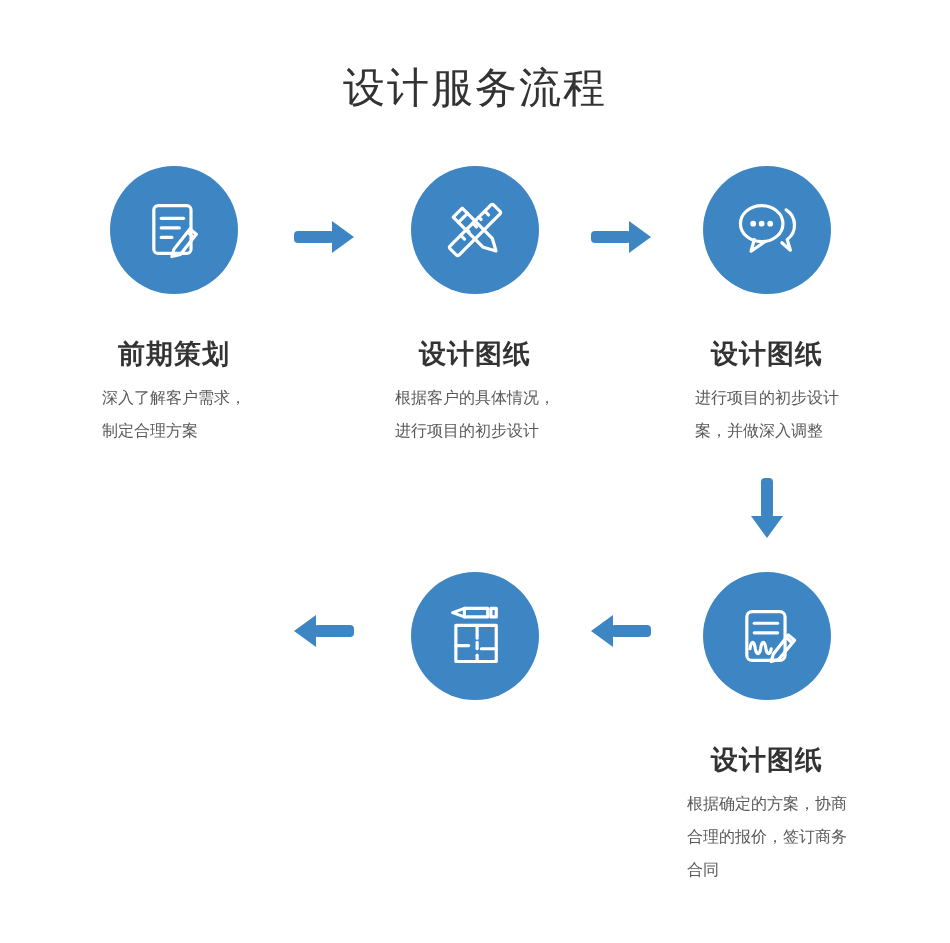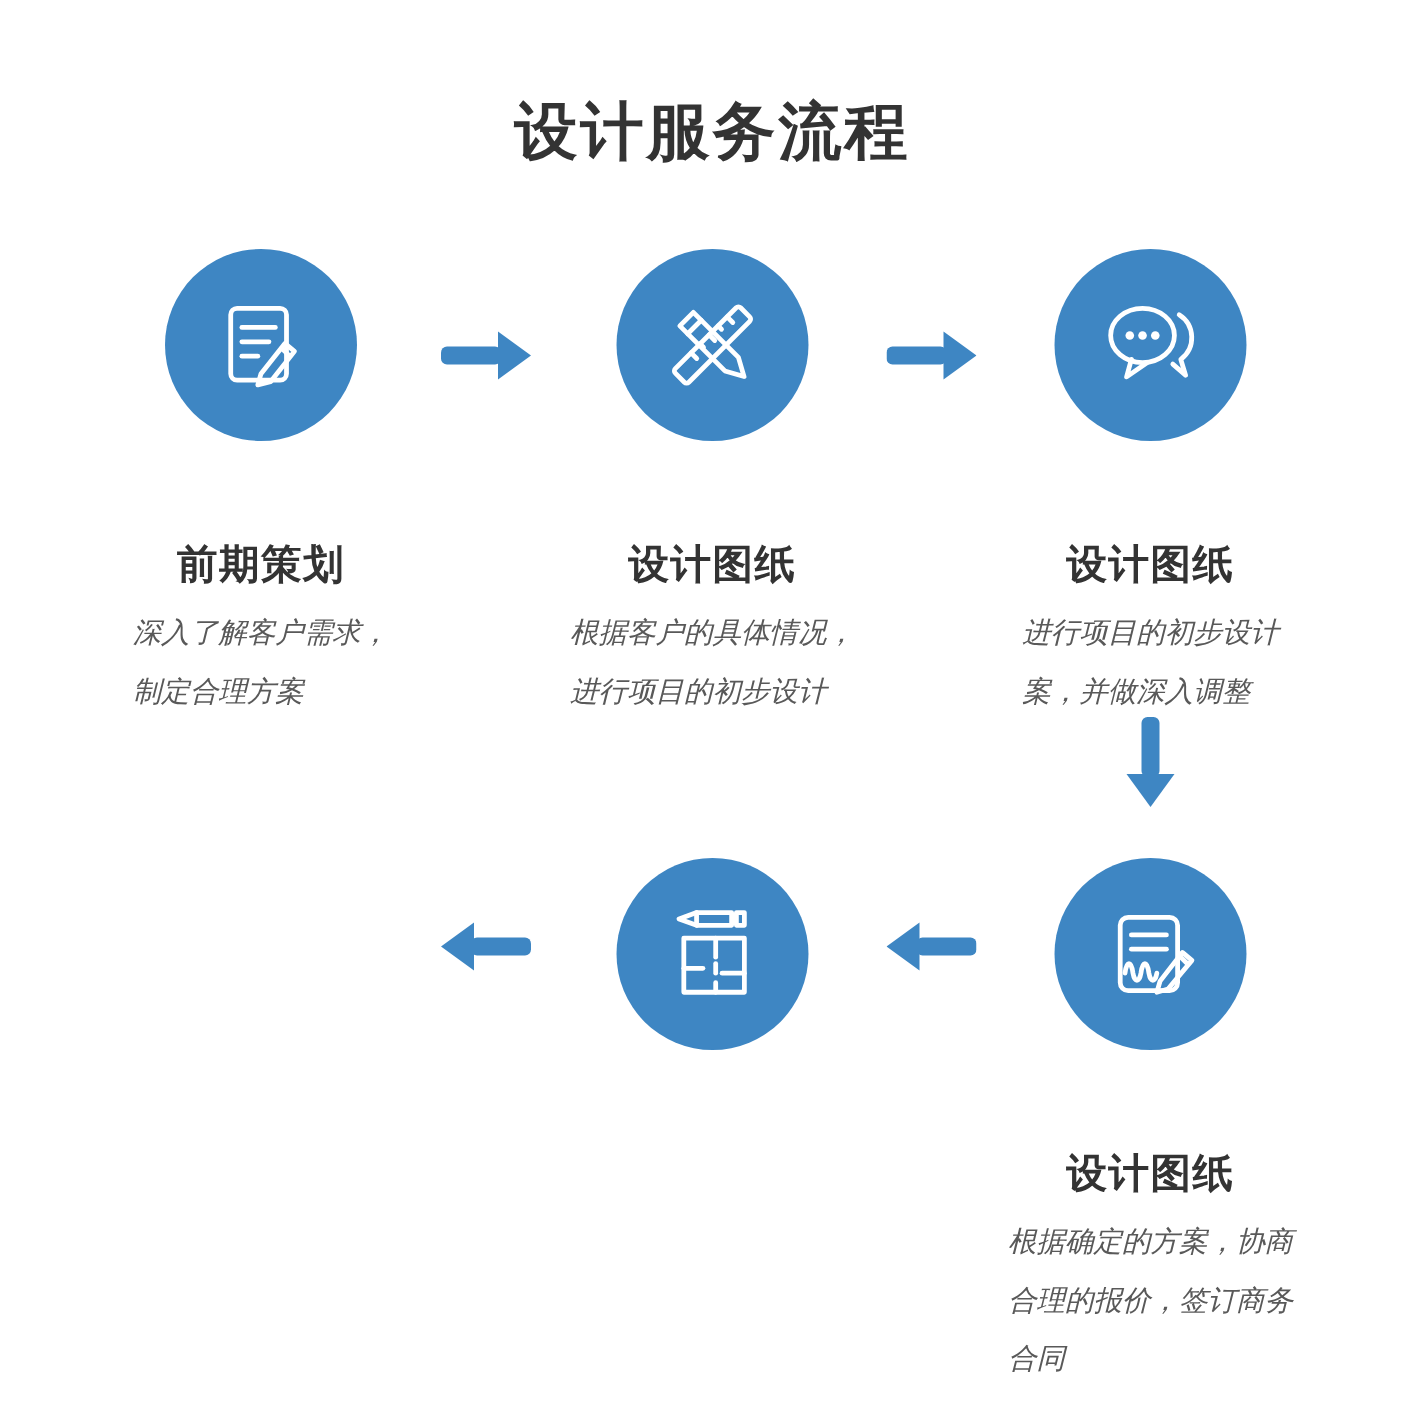--- a/index.html
+++ b/index.html
@@ -2,37 +2,37 @@
 <html><head>
 <meta charset="utf-8">
 <style>
   html,body{margin:0;padding:0;background:#fff;}
   .canvas{
     position:relative;width:950px;height:943px;background:#FFFFFF;
     font-family:"Liberation Sans","DejaVu Sans",sans-serif;overflow:hidden;
   }
   .page-title{
     position:absolute;top:60px;left:0;width:100%;text-align:center;
-    font-size:42px;font-weight:700;color:#333333;letter-spacing:2px;
+    font-size:42px;font-weight:400;color:#333333;letter-spacing:2px;
   }
   .step{position:absolute;width:290px;text-align:center;}
   .r1{top:166px}
   .r2{top:572px}
   .c1{left:29px}
   .c2{left:330px}
   .c3{left:622px}
   .circle{
     width:128px;height:128px;border-radius:50%;background:#3E86C3;
     margin:0 auto;display:flex;align-items:center;justify-content:center;
   }
   .circle svg{width:68px;height:68px;display:block;}
-  .step-title{margin-top:64px;font-size:27px;font-weight:700;color:#333333;letter-spacing:1px;}
+  .step-title{margin-top:42px;font-size:27px;font-weight:700;color:#333333;letter-spacing:1px;}
   .step-desc{
-    margin:10px auto 0;font-size:19px;line-height:2.05;color:#595959;
-    white-space:pre-line;text-align:left;width:fit-content;max-width:270px;font-style:italic;
+    margin:10px auto 0;font-size:16px;line-height:2.05;color:#595959;
+    white-space:pre-line;text-align:left;width:fit-content;max-width:270px;
   }
   .arrow{position:absolute;}
   .arrow svg{display:block;}
   .a-r1{left:294px;top:219px;}
   .a-r2{left:591px;top:219px;}
   .a-down{left:749px;top:478px;}
   .a-l1{left:591px;top:613px;}
   .a-l2{left:294px;top:613px;}
   .ico{fill:none;stroke:#FFFFFF;stroke-width:3;stroke-linecap:round;stroke-linejoin:round;}
 </style>

